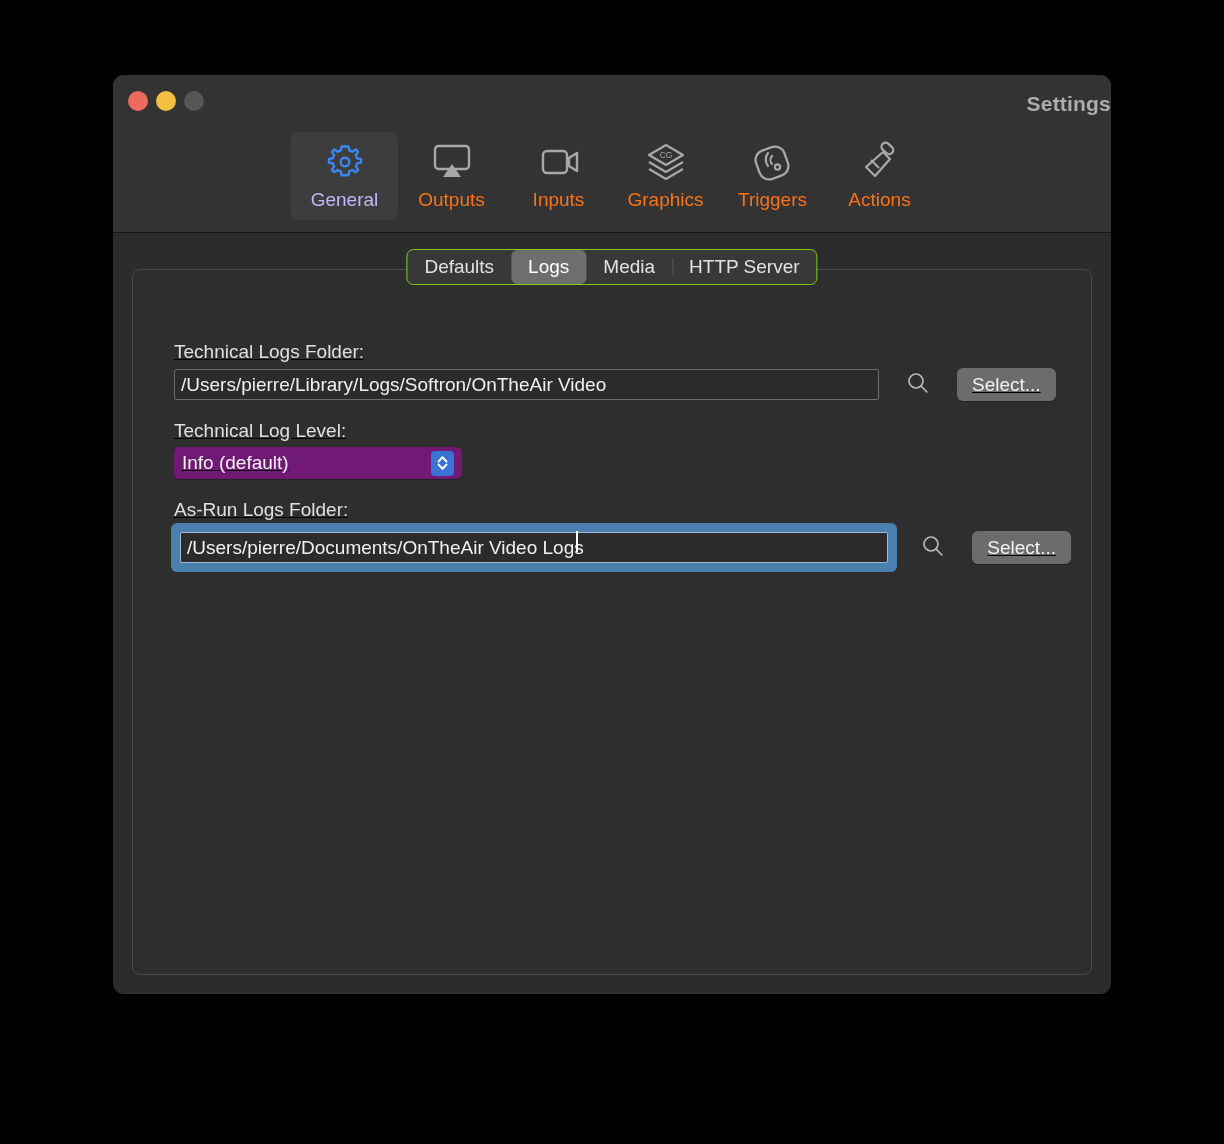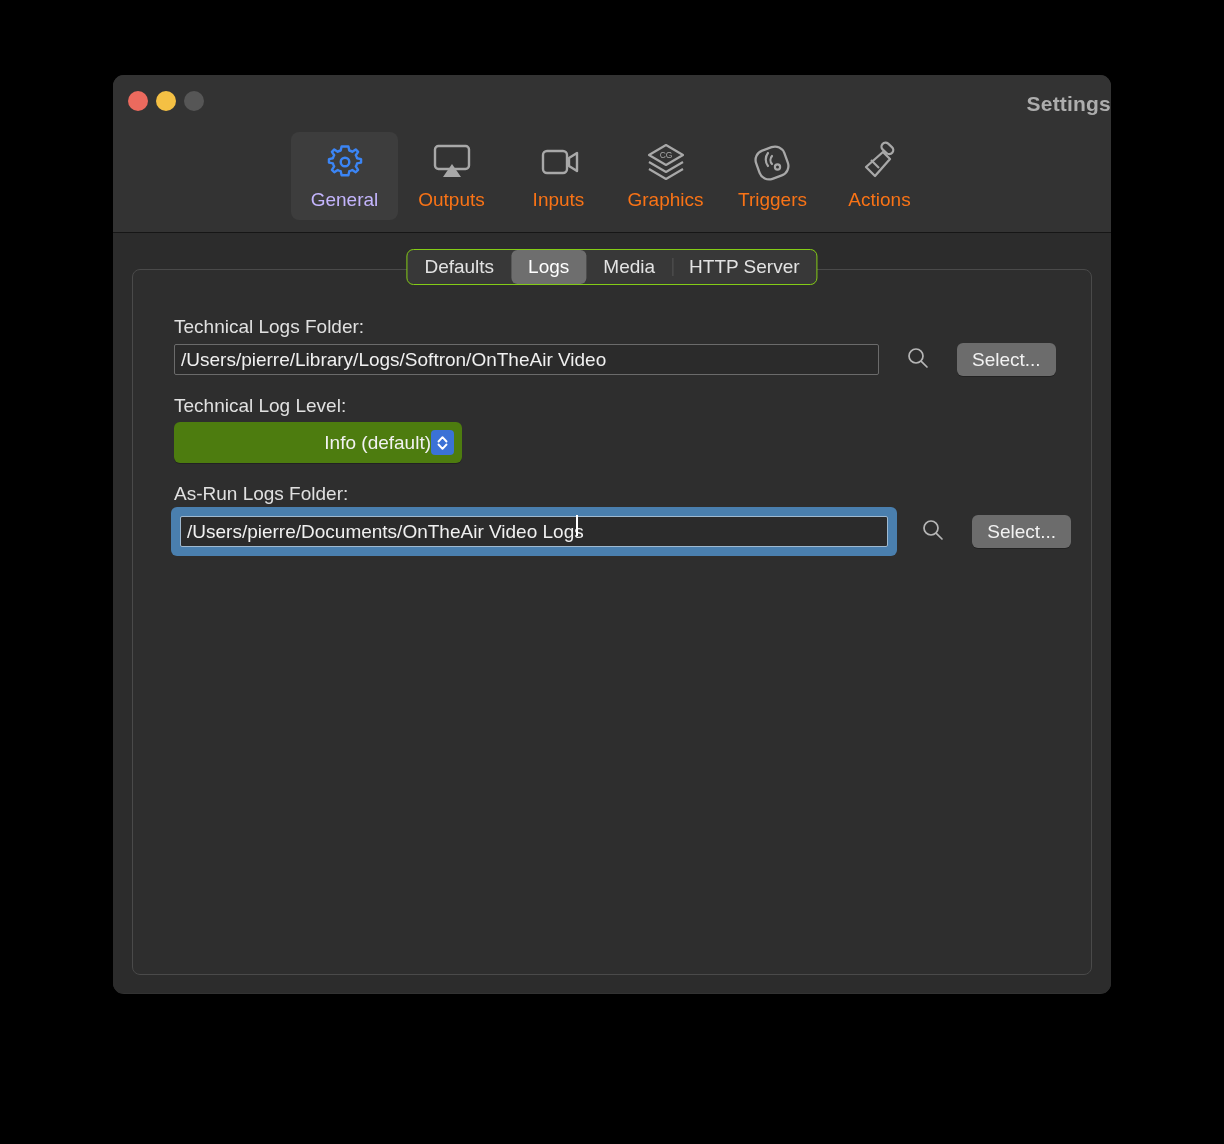--- a/index.html
+++ b/index.html
@@ -147,22 +147,23 @@
     position: absolute;
     left: 0; top: 8px; bottom: 8px;
     width: 1px;
     background: #565656;
   }
 
   
   .form {
     position: absolute;
     left: 41px;
-    top: 46px;
+    top: 71px;
     right: 20px;
+    text-decoration: underline;
   }
 
   .field-label {
     font-size: 19px;
     color: #e0e0e0;
     margin-bottom: 5px;
   }
 
   .row {
     display: flex;
@@ -219,29 +220,28 @@
     box-shadow: 0 1px 0 rgba(0,0,0,0.25);
   }
 
   .spacer-a { height: 19px; }
   .spacer-b { height: 20px; }
 
   
   .popup {
     position: relative;
     width: 288px;
-    height: 41px;
-    background: #4d7c0f;
+    height: 32px;
+    background: #701a75;
     border-radius: 6px;
     display: flex;
     align-items: center;
     padding: 0 8px;
     cursor: default;
     box-shadow: 0 1px 0 rgba(0,0,0,0.25);
-    text-align: right;
   }
   .popup-value {
     font-size: 19px;
     color: #f2f2f2;
     flex: 1;
   }
   .popup-chevrons {
     width: 23px; height: 25px;
     background: #3b72d6;
     border-radius: 4px;

